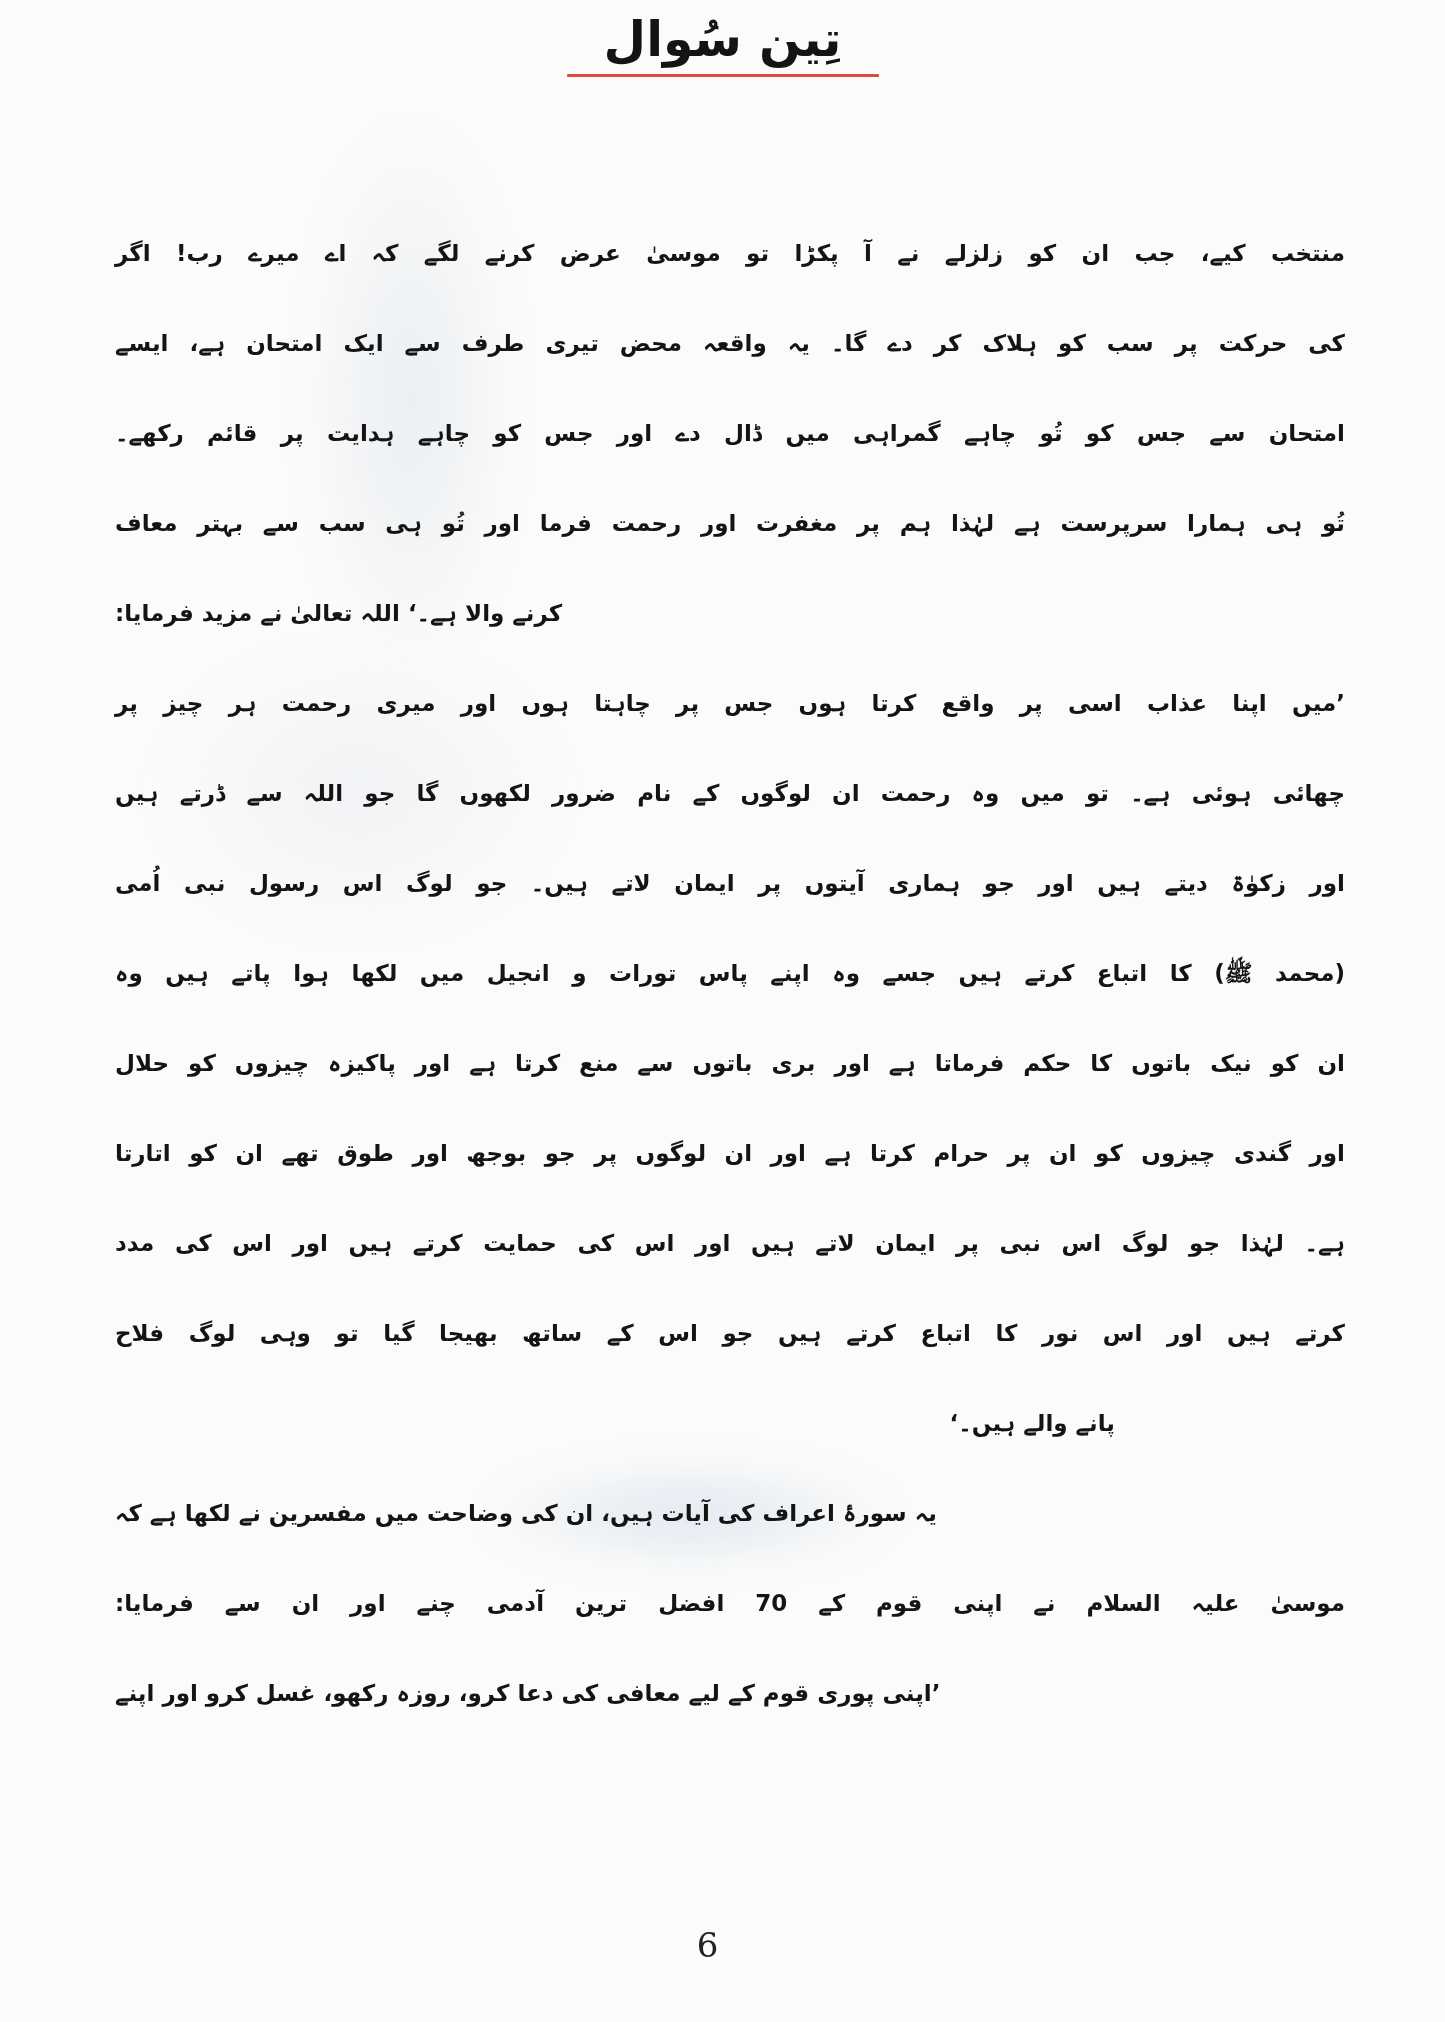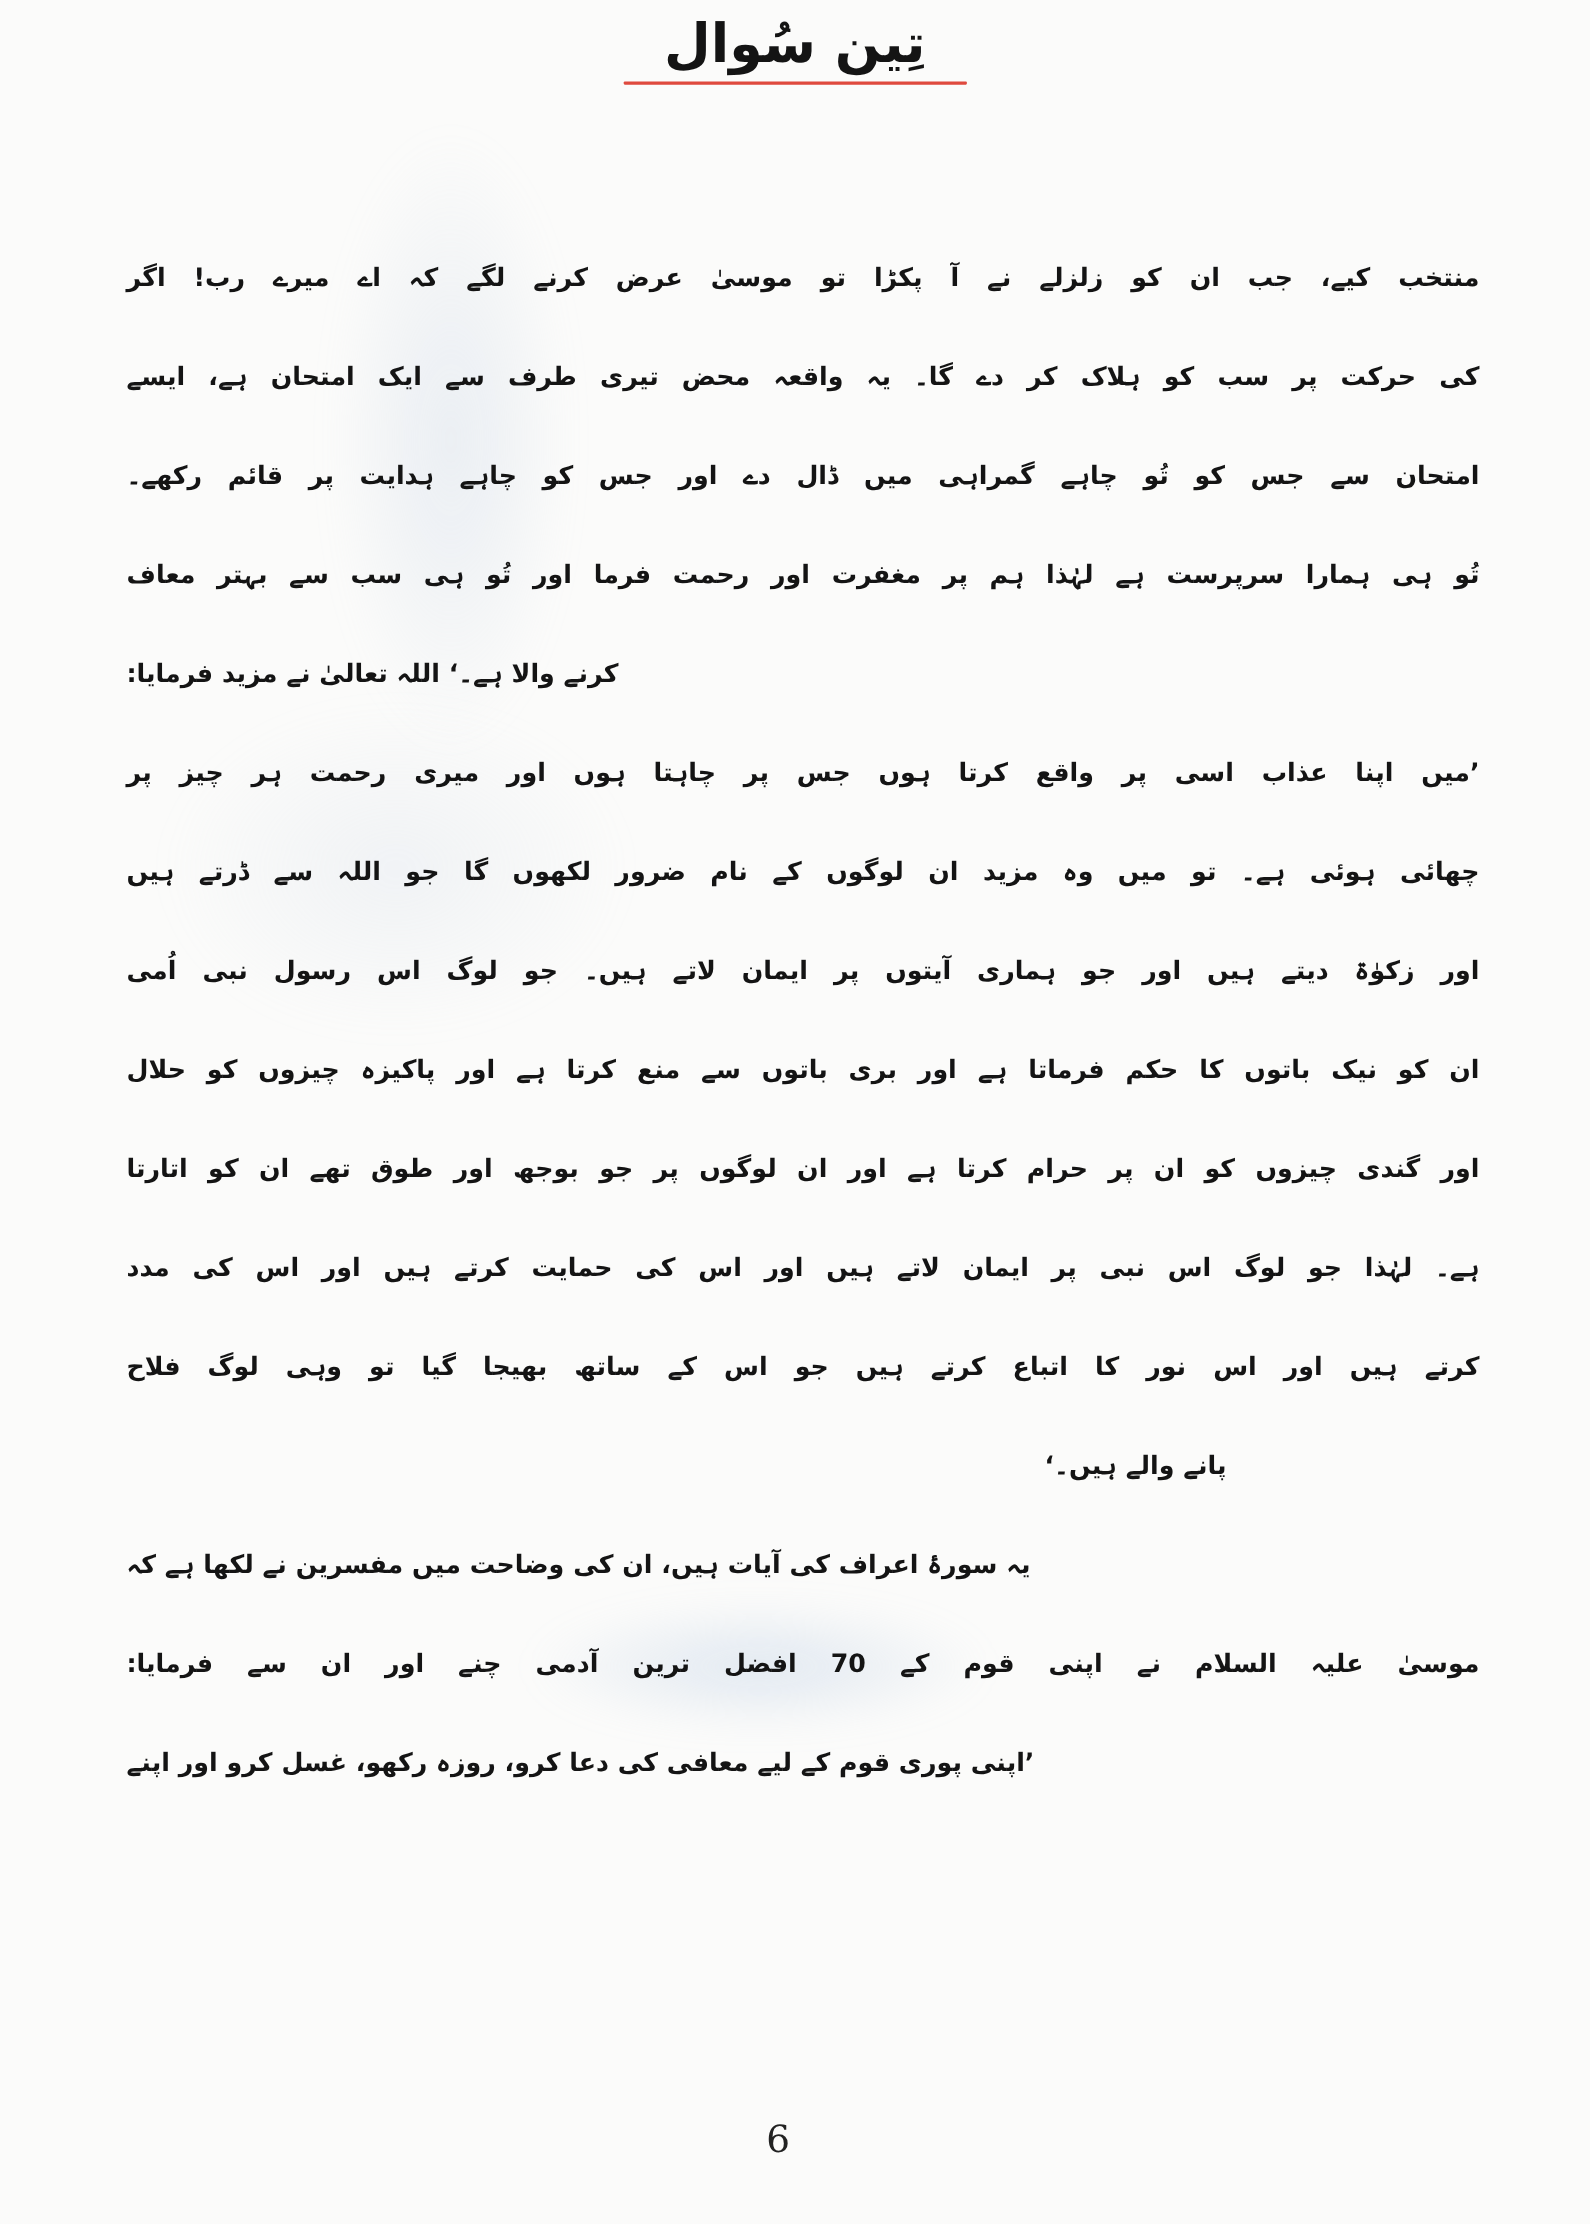--- a/index.html
+++ b/index.html
@@ -65,22 +65,23 @@
     <div class="title-underline"></div>
   </div>
 
   <div class="body-text">
     <div class="line full">منتخب کیے، جب ان کو زلزلے نے آ پکڑا تو موسیٰ عرض کرنے لگے کہ اے میرے رب! اگر</div>
     <div class="line full">کی حرکت پر سب کو ہلاک کر دے گا۔ یہ واقعہ محض تیری طرف سے ایک امتحان ہے، ایسے</div>
     <div class="line full">امتحان سے جس کو تُو چاہے گمراہی میں ڈال دے اور جس کو چاہے ہدایت پر قائم رکھے۔</div>
     <div class="line full">تُو ہی ہمارا سرپرست ہے لہٰذا ہم پر مغفرت اور رحمت فرما اور تُو ہی سب سے بہتر معاف</div>
     <div class="line end-center">کرنے والا ہے۔‘ اللہ تعالیٰ نے مزید فرمایا:</div>
     <div class="line full">’میں اپنا عذاب اسی پر واقع کرتا ہوں جس پر چاہتا ہوں اور میری رحمت ہر چیز پر</div>
-    <div class="line full">چھائی ہوئی ہے۔ تو میں وہ مزید ان لوگوں کے نام ضرور لکھوں گا جو اللہ سے ڈرتے ہیں</div>
+    <div class="line full">چھائی ہوئی ہے۔ تو میں وہ رحمت ان لوگوں کے نام ضرور لکھوں گا جو اللہ سے ڈرتے ہیں</div>
     <div class="line full">اور زکوٰۃ دیتے ہیں اور جو ہماری آیتوں پر ایمان لاتے ہیں۔ جو لوگ اس رسول نبی اُمی</div>
+    <div class="line full">(محمد ﷺ) کا اتباع کرتے ہیں جسے وہ اپنے پاس تورات و انجیل میں لکھا ہوا پاتے ہیں وہ</div>
     <div class="line full">ان کو نیک باتوں کا حکم فرماتا ہے اور بری باتوں سے منع کرتا ہے اور پاکیزہ چیزوں کو حلال</div>
     <div class="line full">اور گندی چیزوں کو ان پر حرام کرتا ہے اور ان لوگوں پر جو بوجھ اور طوق تھے ان کو اتارتا</div>
     <div class="line full">ہے۔ لہٰذا جو لوگ اس نبی پر ایمان لاتے ہیں اور اس کی حمایت کرتے ہیں اور اس کی مدد</div>
     <div class="line full">کرتے ہیں اور اس نور کا اتباع کرتے ہیں جو اس کے ساتھ بھیجا گیا تو وہی لوگ فلاح</div>
     <div class="line end-right">پانے والے ہیں۔‘</div>
     <div class="line p-start">یہ سورۂ اعراف کی آیات ہیں، ان کی وضاحت میں مفسرین نے لکھا ہے کہ</div>
     <div class="line full">موسیٰ علیہ السلام نے اپنی قوم کے 70 افضل ترین آدمی چنے اور ان سے فرمایا:</div>
     <div class="line quote-start">’اپنی پوری قوم کے لیے معافی کی دعا کرو، روزہ رکھو، غسل کرو اور اپنے</div>
   </div>
 

